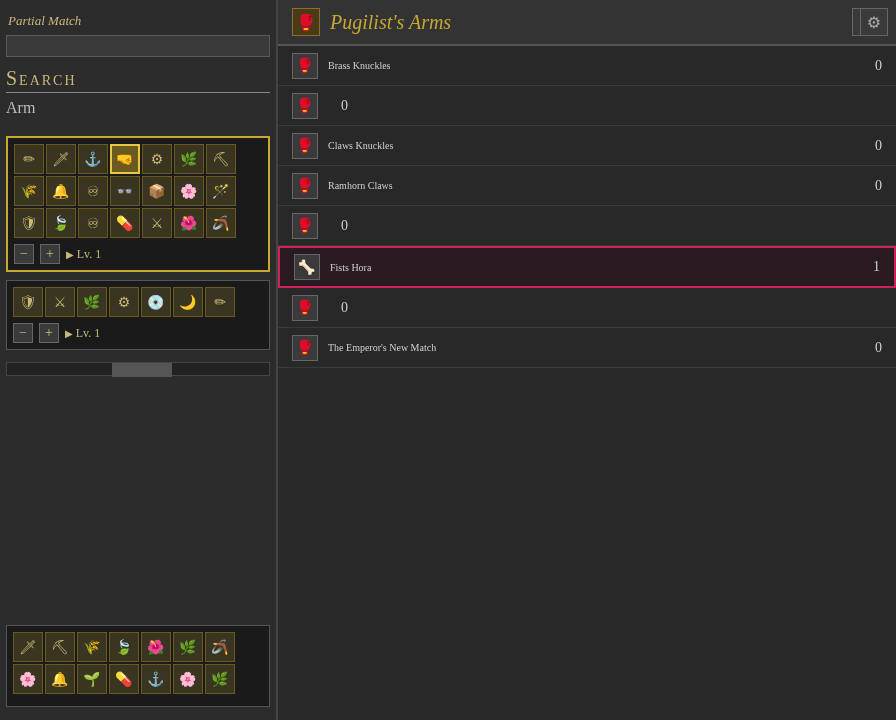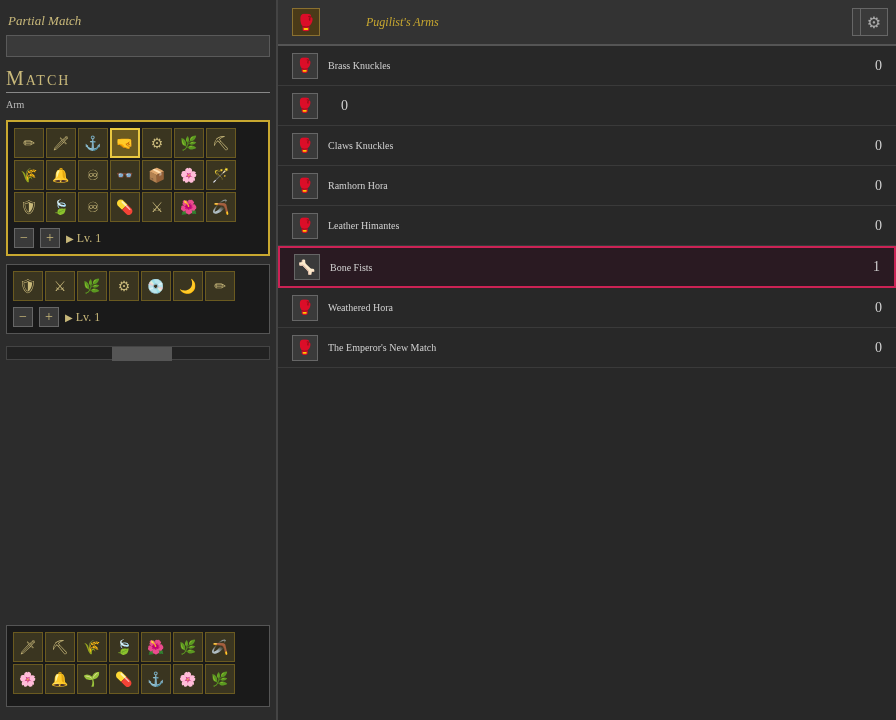--- a/index.html
+++ b/index.html
@@ -51,22 +51,22 @@
       font-size: 20px;
       font-variant: small-caps;
       letter-spacing: 2px;
       margin-bottom: 6px;
       border-bottom: 1px solid #888;
       padding-bottom: 2px;
     }
 
     .category-label {
       color: #bbb;
-      font-size: 10px;
-      margin-bottom: 10px;
+      font-size: 16px;
+      margin-bottom: 19px;
     }
 
     .icon-grid-section {
       background: #1a1a1a;
       border: 2px solid #c8a830;
       padding: 6px;
       margin-bottom: 8px;
     }
 
     .icon-grid {
@@ -182,23 +182,22 @@
       background: #4a3a18;
       border: 1px solid #8a7030;
       display: flex;
       align-items: center;
       justify-content: center;
       font-size: 16px;
     }
 
     .header-title {
       color: #c8a830;
-      font-size: 12px;
+      font-size: 20px;
       font-style: italic;
-      margin-left: 36px;
     }
 
     .sort-btn {
       width: 30px;
       height: 28px;
       background: #3a3a3a;
       border: 1px solid #666;
       display: flex;
       align-items: center;
       justify-content: center;
@@ -277,21 +276,21 @@
   <div class="settings-btn">
     <span>⚙</span>
   </div>
 
   <div class="left-panel">
 
     <div class="partial-match-label">Partial Match</div>
 
     <div class="search-input-bar"></div>
 
-    <div class="search-title">Match</div>
+    <div class="search-title">Search</div>
 
     <div class="category-label">Arm</div>
 
     <div class="icon-grid-section">
       <div class="icon-grid" id="arm-grid">
           <div class="icon-cell">✏</div>
           <div class="icon-cell">🗡</div>
           <div class="icon-cell">⚓</div>
           <div class="icon-cell active">🤜</div>
           <div class="icon-cell">⚙</div>
@@ -391,36 +390,34 @@
           <div class="item-icon">🥊</div>
           <div class="item-count">0</div>
         </div>
         <div class="item-row">
           <div class="item-icon">🥊</div>
           <div class="item-name">Claws Knuckles</div>
           <div class="item-count">0</div>
         </div>
         <div class="item-row">
           <div class="item-icon">🥊</div>
-          <div class="item-name">Ramhorn Hora</div>
-          <div class="item-count">0</div>
-        </div>
-        <div class="item-row">
-          <div class="item-icon">🥊</div>
-          <div class="item-name">Leather Himantes</div>
+          <div class="item-name">Ramhorn Claws</div>
+          <div class="item-count">0</div>
+        </div>
+        <div class="item-row">
+          <div class="item-icon">🥊</div>
           <div class="item-count">0</div>
         </div>
         <div class="item-row highlighted">
           <div class="item-icon">🦴</div>
-          <div class="item-name">Bone Fists</div>
+          <div class="item-name">Fists Hora</div>
           <div class="item-count">1</div>
         </div>
         <div class="item-row">
           <div class="item-icon">🥊</div>
-          <div class="item-name">Weathered Hora</div>
           <div class="item-count">0</div>
         </div>
         <div class="item-row">
           <div class="item-icon">🥊</div>
           <div class="item-name">The Emperor's New Match</div>
           <div class="item-count">0</div>
         </div>
       </div>
 
   </div>

